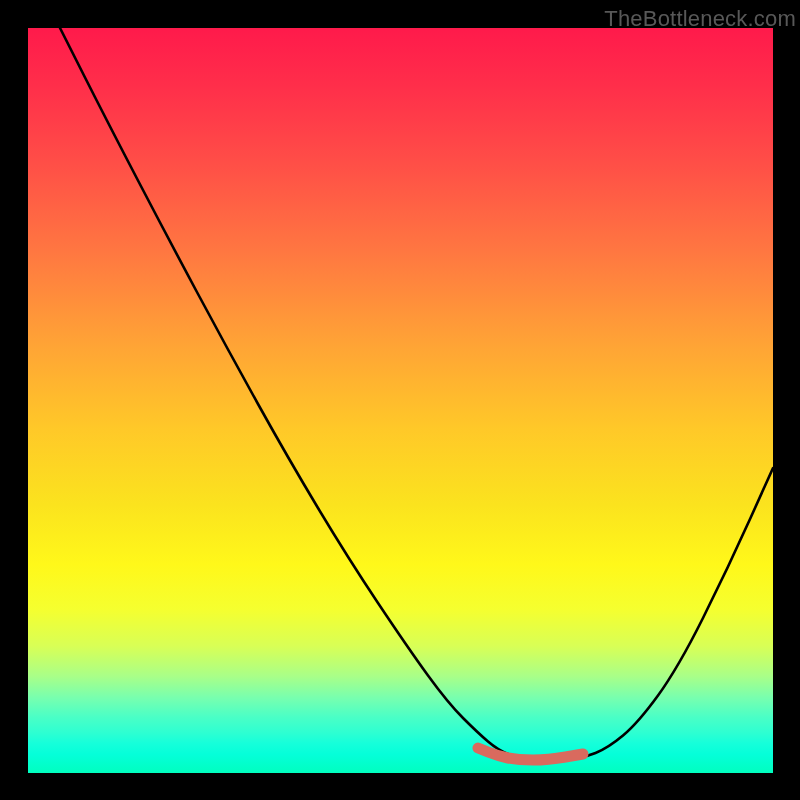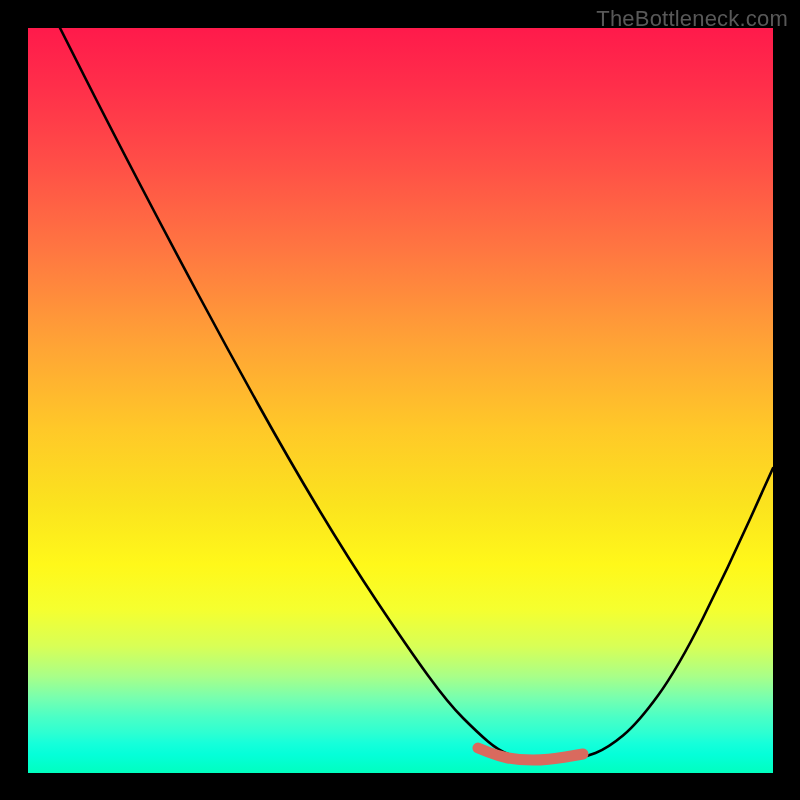--- a/index.html
+++ b/index.html
@@ -6,21 +6,21 @@
   html, body { width: 800px; height: 800px; overflow: hidden; background: #000; }
   .frame {
     position: relative;
     width: 800px;
     height: 800px;
     background: #000;
   }
   .watermark {
     position: absolute;
     top: 6px;
-    right: 12px;
+    right: 4px;
     font-family: Arial, Helvetica, sans-serif;
     font-size: 22px;
     color: #585858;
     letter-spacing: 0.2px;
     z-index: 10;
   }
   .plot {
     position: absolute;
     left: 28px;
     top: 28px;

